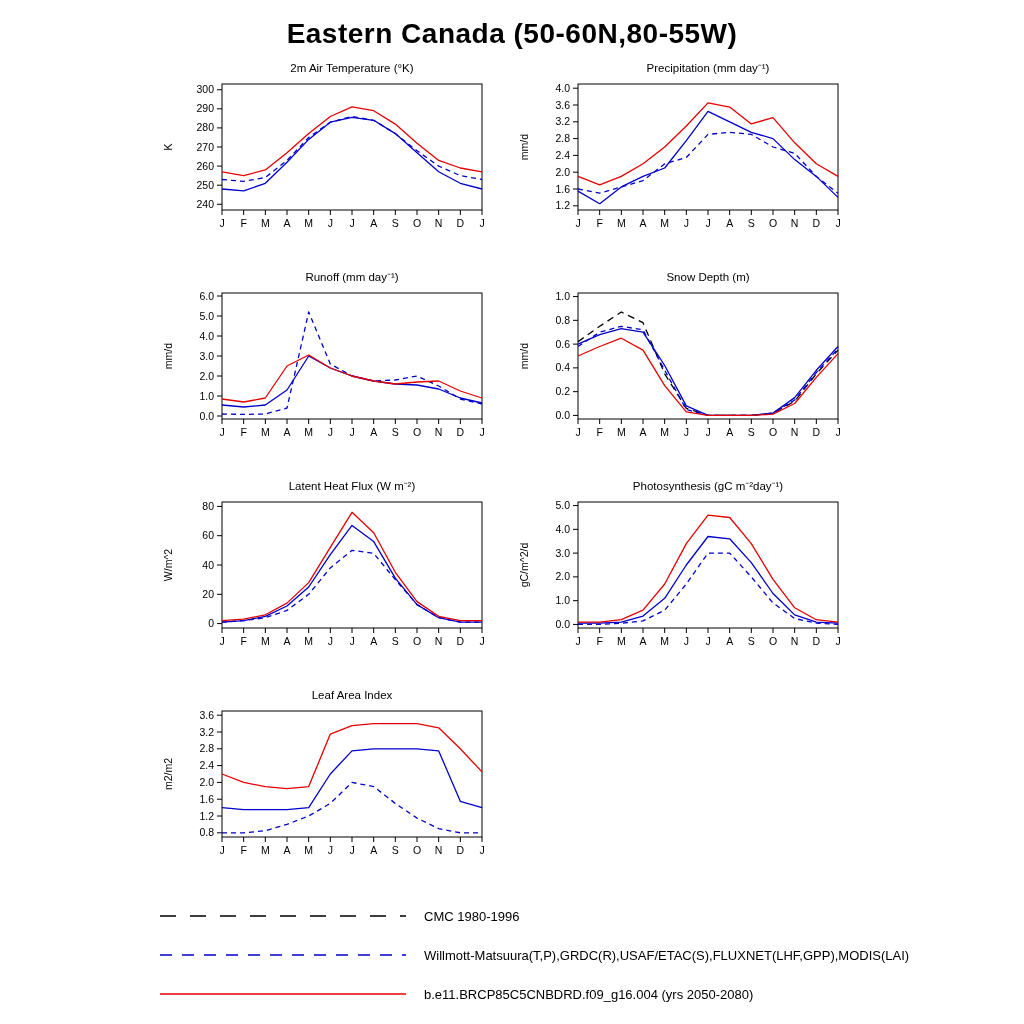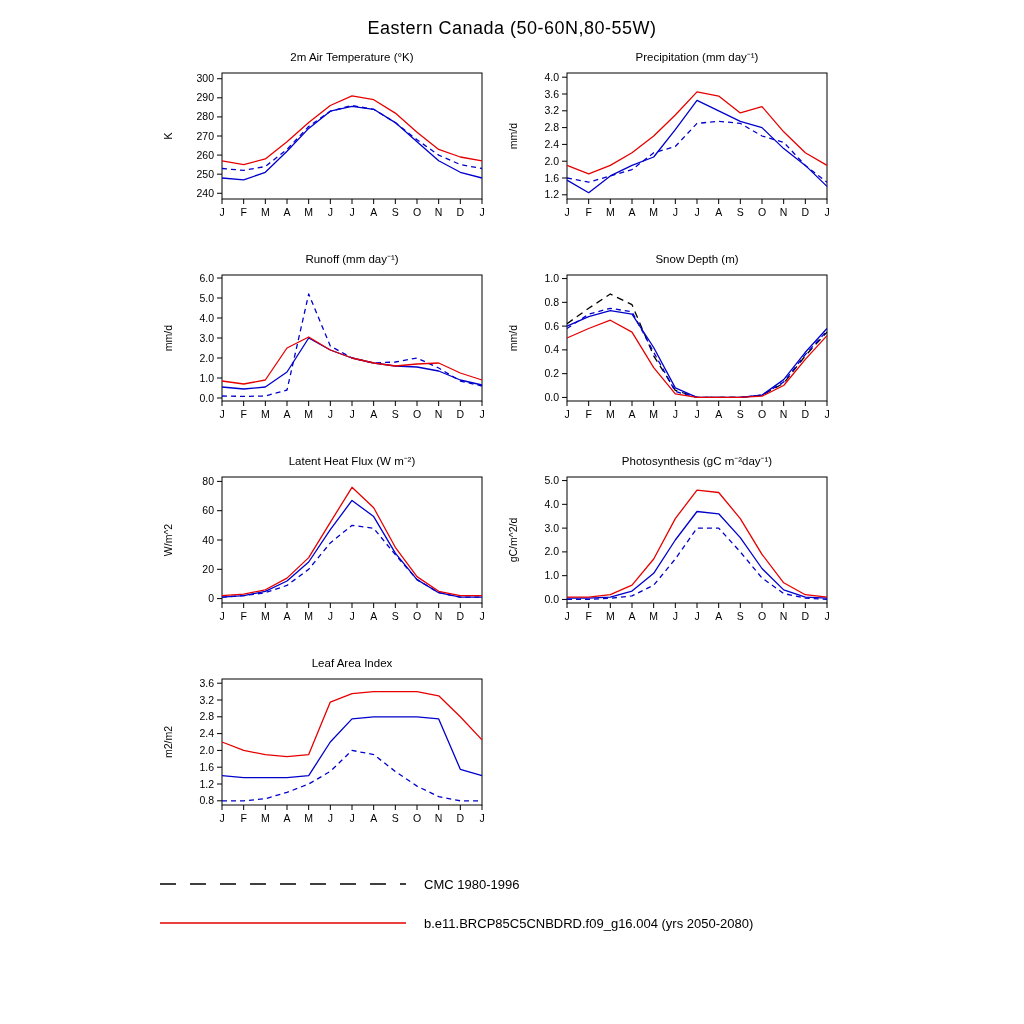--- a/index.html
+++ b/index.html
@@ -1,19 +1,19 @@
 <!DOCTYPE html>
 <html><head>
 <meta charset="utf-8">
 <style>
   html,body{margin:0;padding:0;background:#ffffff;}
   body{width:1024px;height:1024px;font-family:"Liberation Sans",sans-serif;color:#000;}
   .page{position:relative;width:1024px;height:1024px;overflow:hidden;}
-  .page-title{font-size:18px;font-weight:normal;text-align:center;margin:18px 0 8px 0;letter-spacing:0.5px;}
-  .charts-grid{display:grid;grid-template-columns:345px 345px;margin-left:156px;row-gap:4px;}
+  .page-title{font-size:28px;font-weight:bold;text-align:center;margin:18px 0 8px 0;letter-spacing:0.5px;}
+  .charts-grid{display:grid;grid-template-columns:345px 345px;margin-left:156px;row-gap:4px;gap:11px;}
   .chart-cell{width:345px;height:198px;}
   svg text{font-family:"Liberation Sans",sans-serif;fill:#000;}
   .legend{margin:24px 0 0 158px;display:flex;flex-direction:column;gap:21px;}
   .legend-row{display:flex;align-items:center;height:18px;}
   .legend-label{margin-left:16px;font-size:13px;white-space:nowrap;}
 </style>
 </head>
 <body>
 
 <div class="page">
@@ -355,18 +355,24 @@
     </div>
   <div id="legend" class="legend">
       <div class="legend-row">
         <svg width="250" height="12">
           <line x1="2" y1="6" x2="248" y2="6" stroke="#000000" stroke-width="1.3" stroke-dasharray="16,14"></line>
         </svg>
         <span class="legend-label">CMC 1980-1996</span>
       </div>
       <div class="legend-row">
         <svg width="250" height="12">
+          <line x1="2" y1="6" x2="248" y2="6" stroke="#0000cc" stroke-width="1.3" stroke-dasharray="12,10"></line>
+        </svg>
+        <span class="legend-label">Willmott-Matsuura(T,P),GRDC(R),USAF/ETAC(S),FLUXNET(LHF,GPP),MODIS(LAI)</span>
+      </div>
+      <div class="legend-row">
+        <svg width="250" height="12">
           <line x1="2" y1="6" x2="248" y2="6" stroke="#e60000" stroke-width="1.3"></line>
         </svg>
         <span class="legend-label">b.e11.BRCP85C5CNBDRD.f09_g16.004 (yrs 2050-2080)</span>
       </div>
     </div>
 </div>
 
 </body></html>

